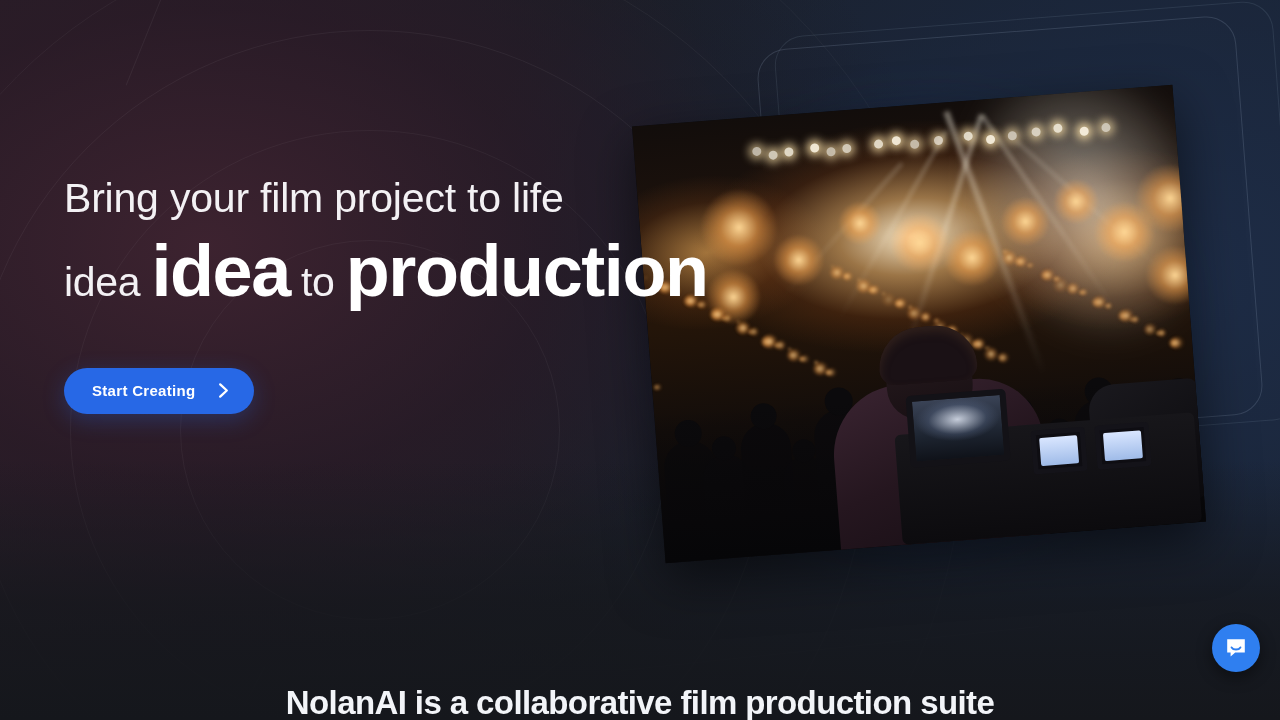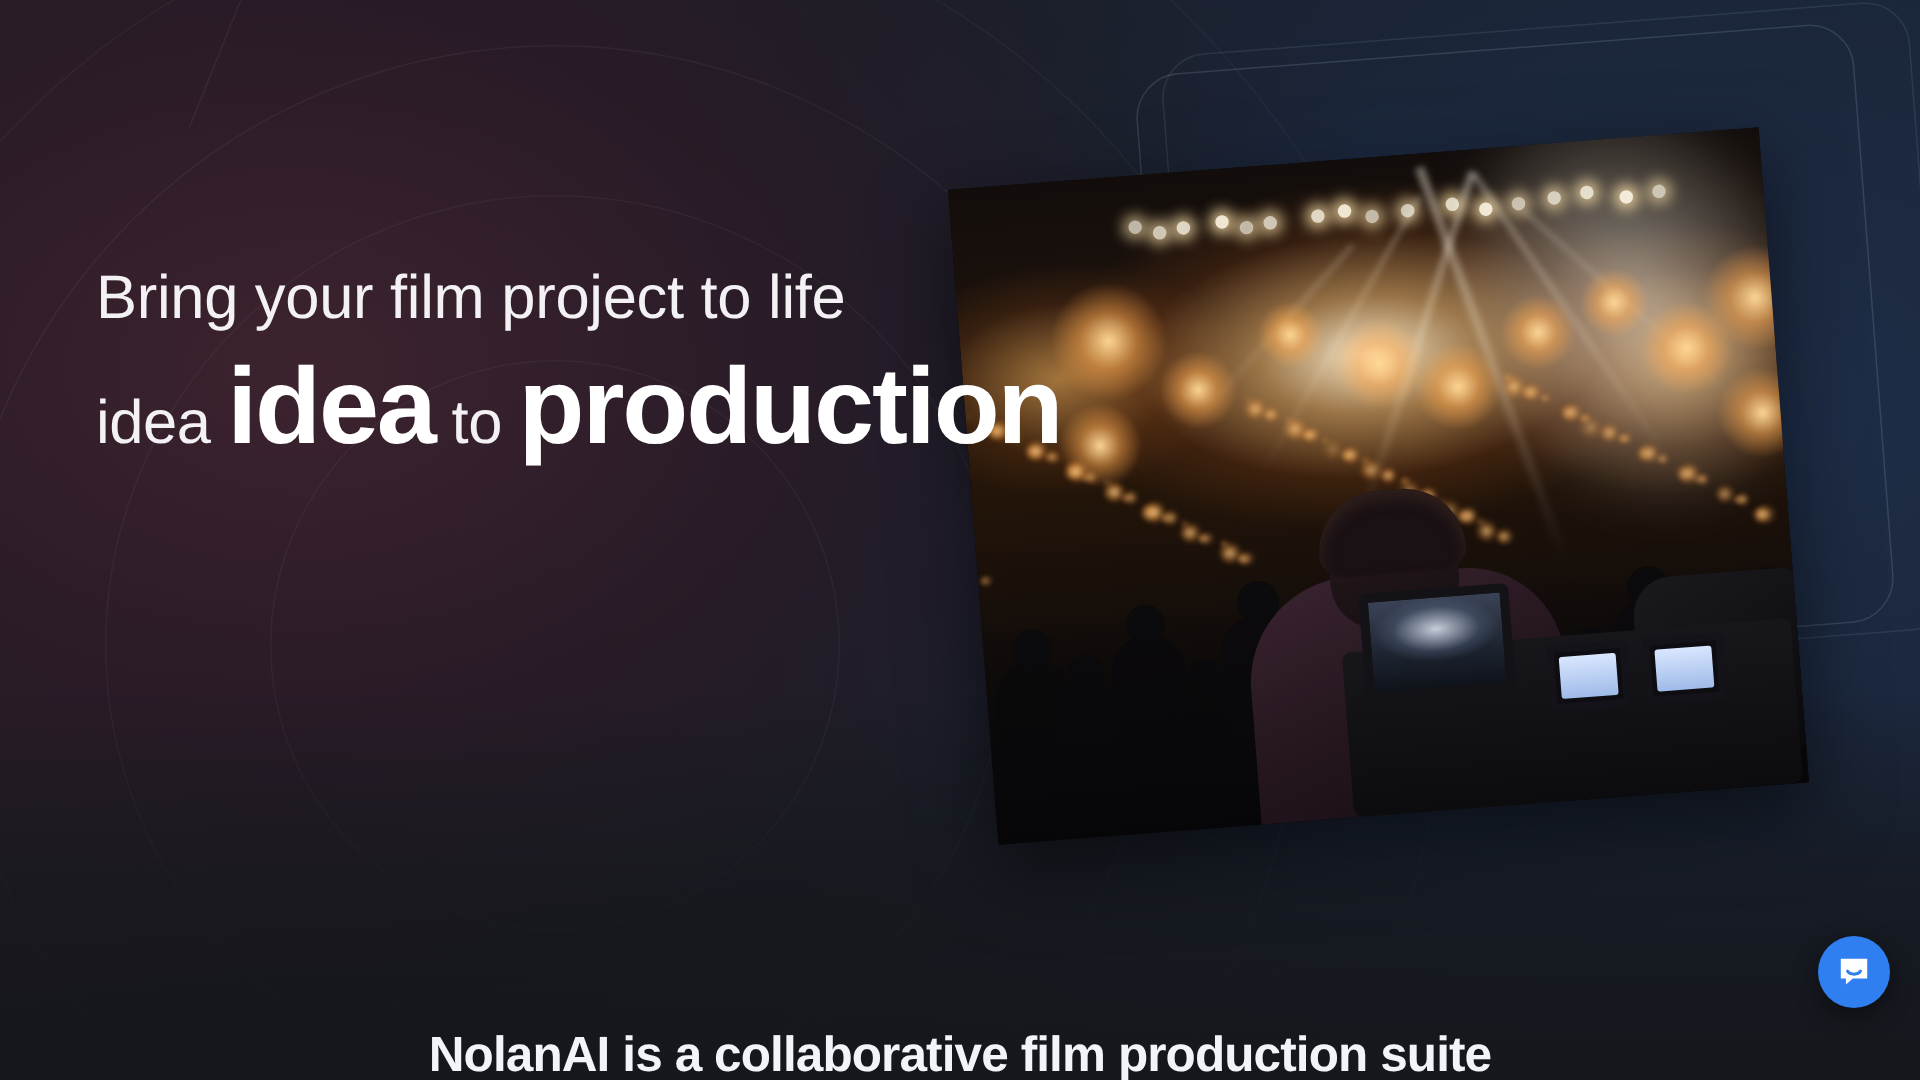--- a/index.html
+++ b/index.html
@@ -469,20 +469,26 @@
 
   <div class="hero-copy">
     <div class="headline-1">Bring your film project to life</div>
     <div class="headline-2">
       <span class="w-light">idea</span>
       <span class="w-bold">idea</span>
       <span class="w-light">to</span>
       <span class="w-bold">production</span>
     </div>
 
+    <button class="cta">
+      <span class="cta-label">Start Creating</span>
+      <svg class="cta-arrow" viewBox="0 0 18 18" fill="none">
+        <path d="M5.5 2.5 L12.5 9 L5.5 15.5" stroke="#ffffff" stroke-width="2.4" stroke-linecap="round" stroke-linejoin="round"></path>
+      </svg>
+    </button>
   </div>
 
   <div class="section-head">NolanAI is a collaborative film production suite</div>
 
   <button class="chat-btn">
     <svg class="chat-icon" viewBox="0 0 24 24">
       <path d="M3.2 3.2 H20.8 V16.4 H11.2 L6.6 20.4 V16.4 H3.2 Z" fill="#ffffff" rx="2"></path>
       <path d="M7.6 11.4 C9.3 14.2, 14.7 14.2, 16.4 11.4" stroke="#2f7ff0" stroke-width="1.9" fill="none" stroke-linecap="round"></path>
     </svg>
   </button>

